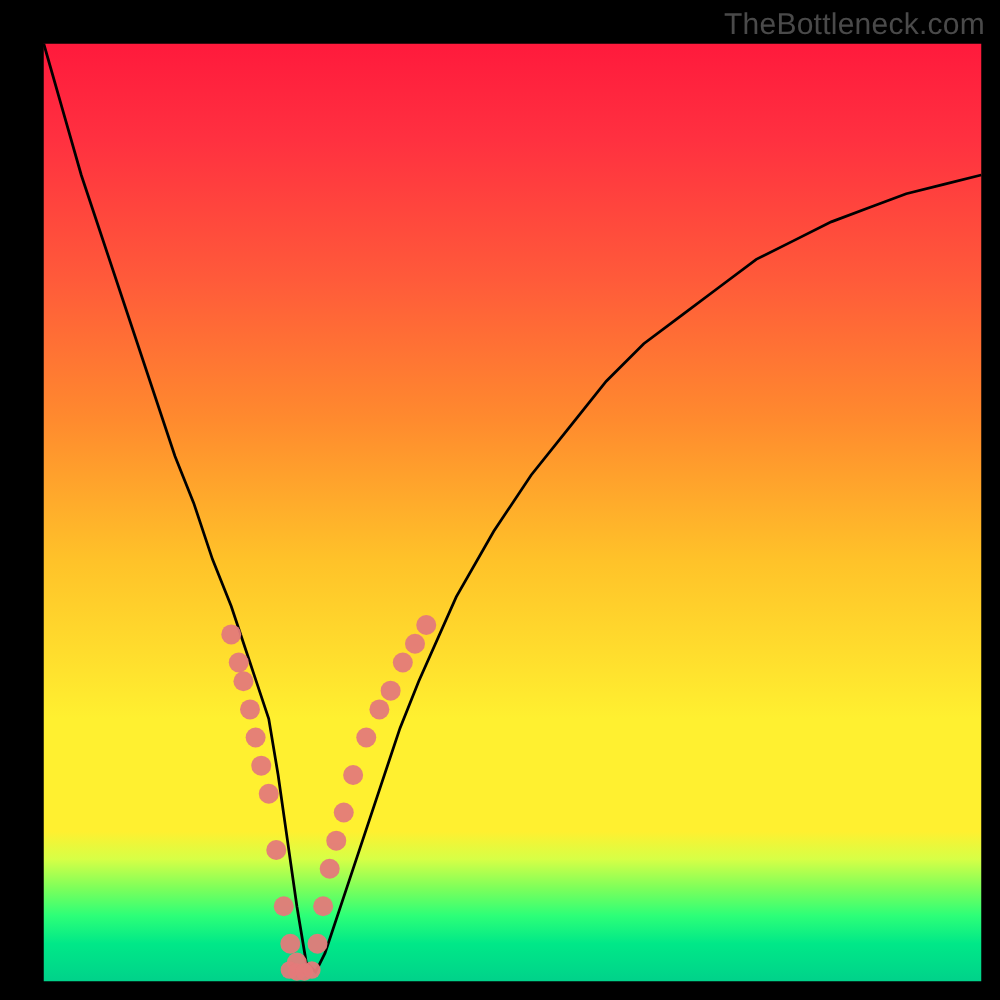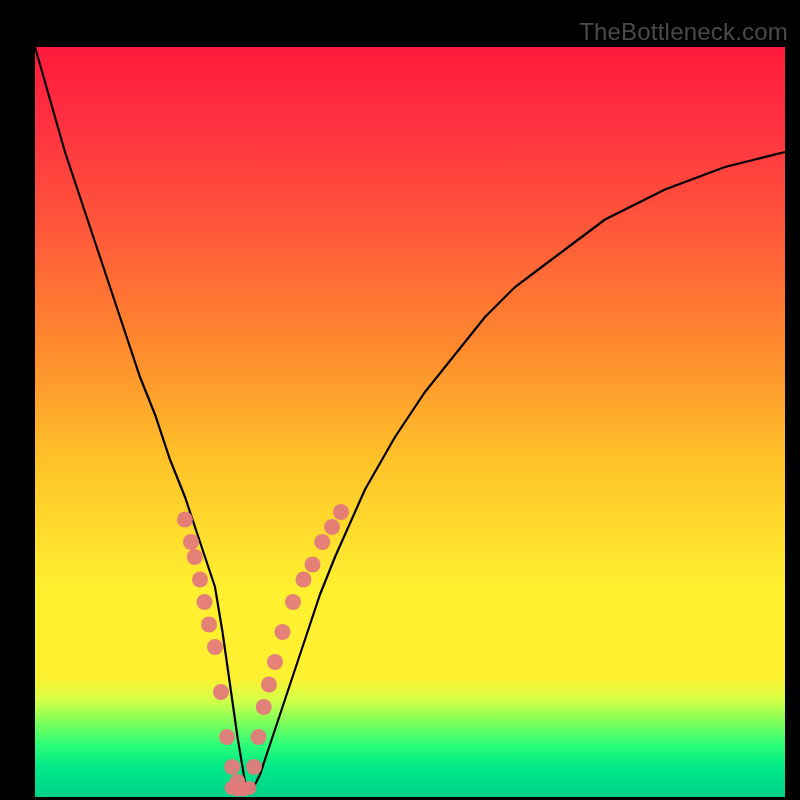--- a/index.html
+++ b/index.html
@@ -6,21 +6,21 @@
     margin: 0;
     padding: 0;
     width: 800px;
     height: 800px;
     overflow: hidden;
     background: #000;
     font-family: Arial, Helvetica, sans-serif;
   }
   .frame {
     position: absolute;
-    left: 0; top: 12px;
+    left: 0; top: 0;
     width: 800px;
     height: 668px;
     background: #000;
   }
   .plot-area {
     position: absolute;
     left: 35px;
     top: 35px;
     width: 750px;
     height: 750px;

